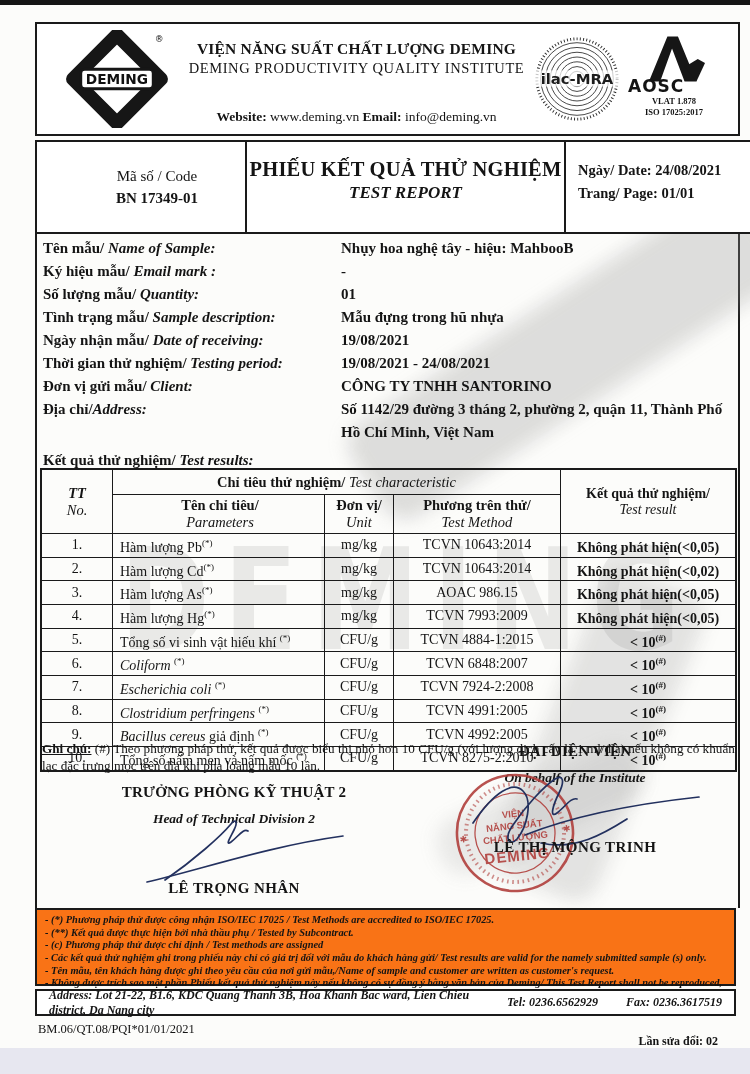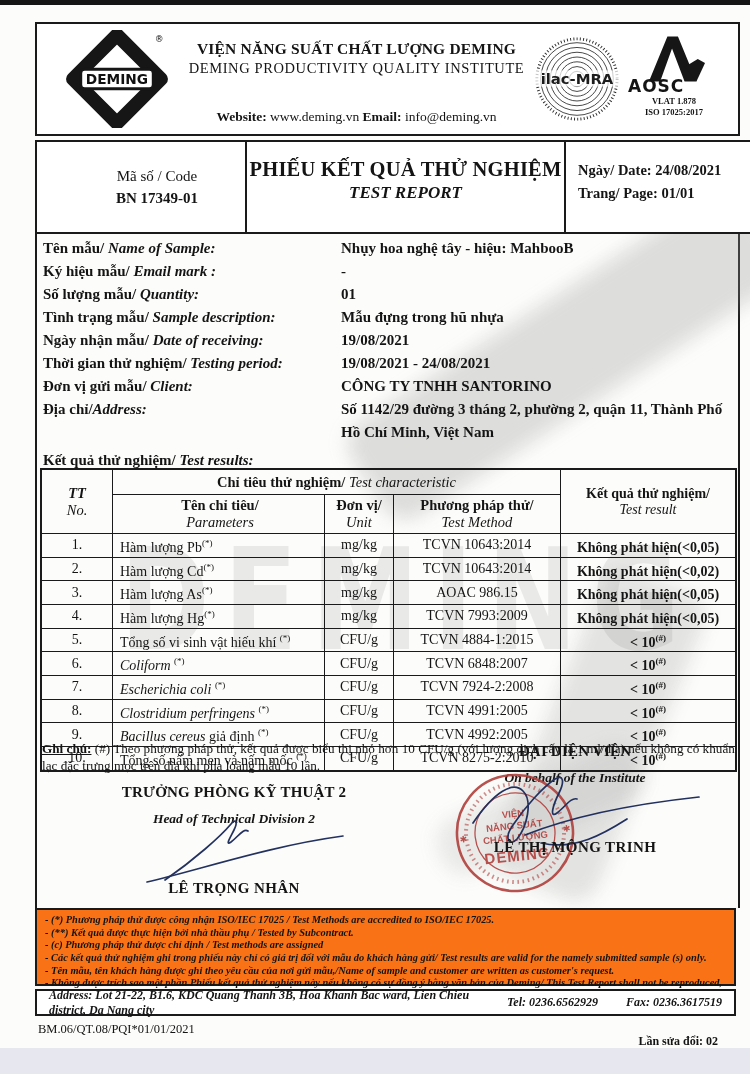--- a/index.html
+++ b/index.html
@@ -217,21 +217,21 @@
     <tr>
       <th class="c-param sub-hd" style="text-align:center">
         <div>Tên chỉ tiêu/</div>
         <div class="hdr-it2">Parameters</div>
       </th>
       <th class="c-unit sub-hd">
         <div>Đơn vị/</div>
         <div class="hdr-it2">Unit</div>
       </th>
       <th class="c-method sub-hd">
-        <div>Phương pháp thử/</div>
+        <div>Phương trên thử/</div>
         <div class="hdr-it2">Test Method</div>
       </th>
     </tr>
 
     <tr class="data-row">
       <td class="c-no">1.</td>
       <td class="c-param"><i></i><span>Hàm lượng Pb</span><sup>(*)</sup></td>
       <td class="c-unit">mg/kg</td>
       <td class="c-method">TCVN 10643:2014</td>
       <td class="c-result"><span>Không phát hiện(&lt;0,05)</span><sup></sup></td>

